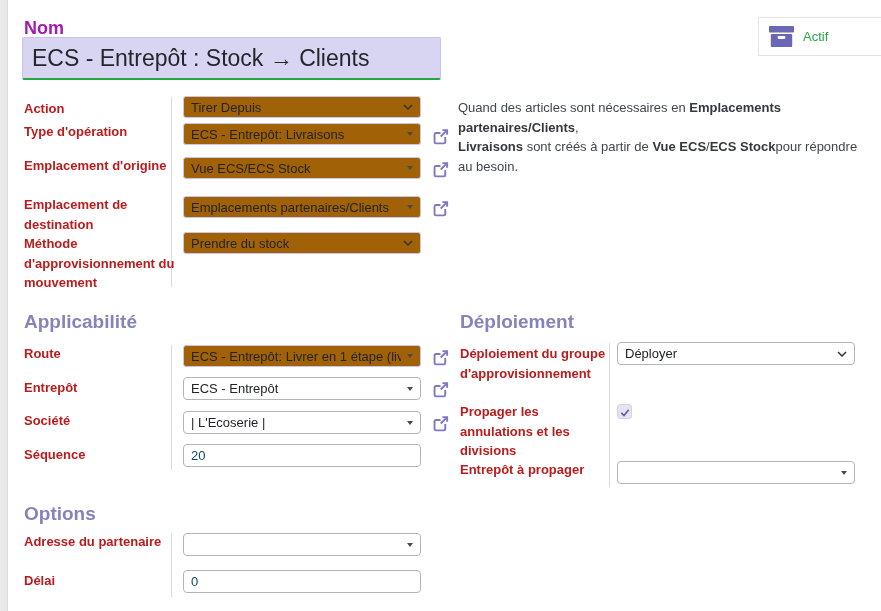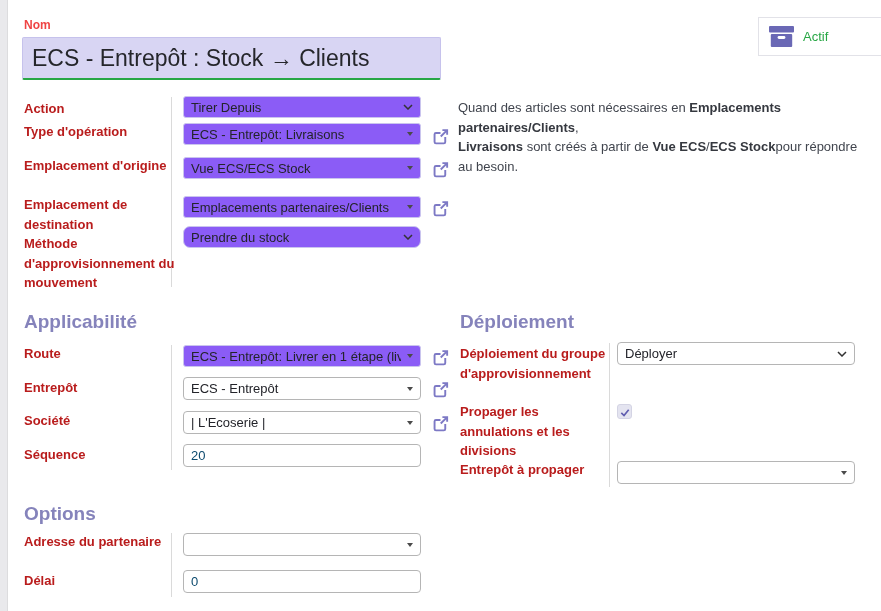--- a/index.html
+++ b/index.html
@@ -1,37 +1,37 @@
 <!DOCTYPE html>
 <html><head>
 <meta charset="utf-8">
 <style>
   * { margin:0; padding:0; box-sizing:border-box; }
   html,body { width:881px; height:611px; }
   body { font-family:"Liberation Sans","DejaVu Sans",sans-serif; background:#fff; overflow:hidden; }
   .page { position:relative; width:881px; height:611px; background:#fff; overflow:hidden; }
   .left-strip { position:absolute; left:0; top:0; width:8px; height:611px; background:#e9e9ec; border-right:1px solid #dcdcde; }
 
-  .label-sm { position:absolute; font-size:12px; font-weight:700; color:#ef4444; }
+  .label-sm { position:absolute; font-size:18px; font-weight:700; color:#a21caf; }
   .title-field { position:absolute; left:22px; top:37px; width:419px; height:43px; background:#d8d5f3;
                  border:1px solid #c6c2ec; border-bottom:2px solid #28a745; border-radius:2px;
                  display:flex; align-items:center; padding:0 9px; }
   .title-field span { font-size:23px; color:#25262b; white-space:nowrap; overflow:hidden; }
 
   .active-btn { position:absolute; left:758px; top:17px; width:135px; height:39px; background:#fff;
                 border:1px solid #e2e2e8; display:flex; align-items:center; gap:9px; padding-left:10px; }
   .active-label { font-size:13px; color:#28a745; }
 
   .flabel { position:absolute; font-size:13px; font-weight:700; color:#b91c1c; line-height:19.5px; }
   .vline { position:absolute; width:1px; background:#dadada; }
 
   .field { position:absolute; height:22px; display:flex; align-items:center; font-size:13px; color:#23242a;
            padding:0 7px; border-radius:3px; white-space:nowrap; overflow:hidden; cursor:pointer; }
   .field .txt { flex:1 1 auto; overflow:hidden; white-space:nowrap; }
-  .field--purple { background:#8b5cf6; border:1px solid #cac5ee; }
+  .field--purple { background:#a16207; border:1px solid #cac5ee; }
   .field--white  { background:#fff; border:1px solid #b5b5b5; border-radius:4px;gap:30px; }
   .chev { flex:0 0 auto; margin-left:6px; display:flex; align-items:center; }
   .caret { flex:0 0 auto; margin-left:6px; width:0; height:0;
            border-left:3.5px solid transparent; border-right:3.5px solid transparent; border-top:4.5px solid #4a4a4a; }
 
   .extlink { position:absolute; width:19px; height:19px; cursor:pointer; }
 
   .tinput { position:absolute; height:23px; width:238px; background:#fff; border:1px solid #b5b5b5;
             border-radius:4px; font-size:13px; color:#0c4a6e; padding:0 7px;
             font-family:"Liberation Sans","DejaVu Sans",sans-serif; }
@@ -110,21 +110,21 @@
     <span class="caret"></span>
   </div>
   <span class="extlink" style="left:431px; top:199px;">
     <svg width="19" height="19" viewBox="0 0 16 16">
         <path d="M12 8.5 V12.6 a1.2 1.2 0 0 1 -1.2 1.2 H4.2 A1.2 1.2 0 0 1 3 12.6 V6.2 A1.2 1.2 0 0 1 4.2 5 H8" stroke="#7d79c5" fill="none" stroke-width="1.6"></path>
         <path d="M9.6 2.6 H13.6 V6.6 M13.6 2.6 L8.2 8" stroke="#7d79c5" fill="none" stroke-width="1.6"></path>
       </svg>
   </span>
 
   <div class="flabel" style="left:24px; top:234px; width:152px;">Méthode d'approvisionnement du mouvement</div>
-  <div class="field field--purple" style="left:183px; top:226px; width:238px;border-radius:7px;">
+  <div class="field field--purple" style="left:183px; top:232px; width:238px;">
     <span class="txt">Prendre du stock</span>
     <span class="chev">
       <svg width="10" height="6" viewBox="0 0 10 6">
           <path d="M1 1 L5 5 L9 1" stroke="#333" fill="none" stroke-width="1.5"></path>
         </svg>
     </span>
   </div>
 
   <div class="help"><span>Quand des articles sont nécessaires en </span><b>Emplacements partenaires/Clients</b><span>,</span><br><b>Livraisons</b><span> sont créés à partir de </span><b>Vue ECS</b><span>/</span><b>ECS Stock</b><span>pour répondre au besoin.</span></div>
 

